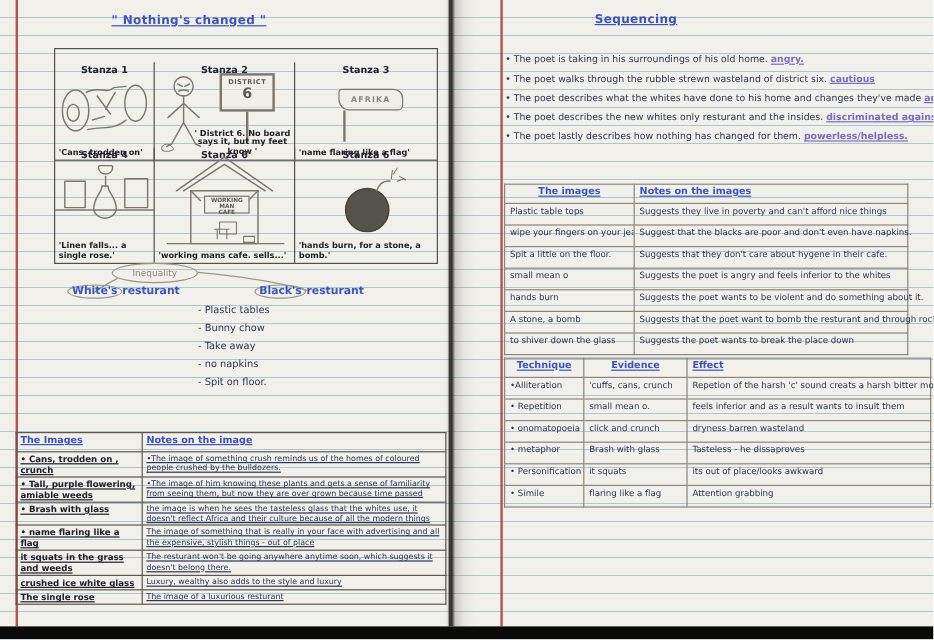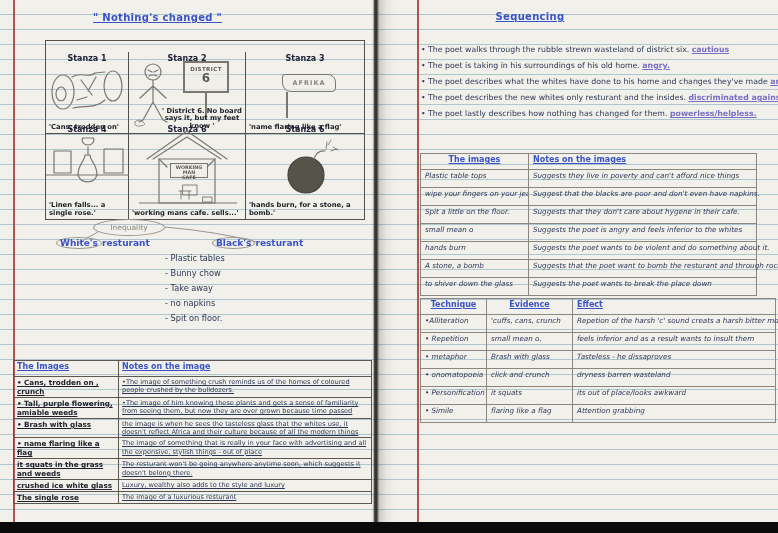--- a/index.html
+++ b/index.html
@@ -32,21 +32,21 @@
   .hand-list{font-size:8.2px;line-height:15px;color:#2c3756;white-space:nowrap;}
   
   table{border-collapse:collapse;background:transparent;table-layout:fixed;}
   .ltable{left:13px;top:360px;width:359px;border:1.5px solid #4f4a43;}
   .ltable td,.ltable th{border:1px solid #5d5750;vertical-align:top;padding:1px 3px;text-decoration:underline;}
   .ltable th{color:#3a53c4;font-size:8px;text-decoration:underline;font-weight:bold;text-align:left;height:13px;}
   .ltable .img-col{font-size:7.2px;font-weight:bold;color:#20202c;}
   .ltable .note-col{font-size:6.6px;line-height:1.25;color:#2c3756;}
   .rtable td,.rtable th{border:1px solid #8b877e;vertical-align:top;padding:1px 4px;}
   .rtable th{color:#3a53c4;font-size:8px;text-decoration:underline;font-weight:bold;text-align:center;height:13px;}
-  .rtable td{font-size:7.2px;color:#2c3756;white-space:nowrap;overflow:hidden;height:15px;font-style:italic;}
+  .rtable td{font-size:7.2px;color:#2c3756;white-space:nowrap;overflow:hidden;height:15px;}
   .rtable{border:1px solid #8b877e;}
   .rtable td.ovf{overflow:visible;}
   .seq-item{font-size:7.8px;line-height:16.05px;white-space:nowrap;color:#2c3756;}
   .emotion{color:#7b6cc4;font-weight:bold;text-decoration:underline;}
 </style>
 </head>
 <body>
 
 <div class="sheet">
 
@@ -208,22 +208,22 @@
     <tr>
       <td class="img-col">The single rose</td>
       <td class="note-col">The image of a luxurious resturant</td>
     </tr>
   </tbody>
     </table>
 
   <div class="abs page-title" style="left:470px;top:11px;width:120px;text-align:center">Sequencing</div>
 
   <div class="abs" style="left:421px;top:42px;width:356px">
+    <div class="seq-item"><span>• The poet is taking in his surroundings of his old home.</span> <span class="emotion">angry.</span></div>
     <div class="seq-item"><span>• The poet walks through the rubble strewn wasteland of district six.</span> <span class="emotion">cautious</span></div>
-    <div class="seq-item"><span>• The poet is taking in his surroundings of his old home.</span> <span class="emotion">angry.</span></div>
     <div class="seq-item"><span>• The poet describes what the whites have done to his home and changes they've made</span> <span class="emotion">annoyed.</span></div>
     <div class="seq-item"><span>• The poet describes the new whites only resturant and the insides.</span> <span class="emotion">discriminated against.</span></div>
     <div class="seq-item"><span>• The poet lastly describes how nothing has changed for them.</span> <span class="emotion">powerless/helpless.</span></div>
   </div>
 
   <table class="abs rtable" style="left:420px;top:153px;width:337px">
     <colgroup>
         <col style="width:108px">
         <col>
       </colgroup>
@@ -279,30 +279,30 @@
       <td>•Alliteration</td>
       <td>'cuffs, cans, crunch</td>
       <td class="ovf">Repetion of the harsh 'c' sound creats a harsh bitter mood</td>
     </tr>
     <tr>
       <td>• Repetition</td>
       <td>small mean o.</td>
       <td class="ovf">feels inferior and as a result wants to insult them</td>
     </tr>
     <tr>
+      <td>• onomatopoeia</td>
+      <td>click and crunch</td>
+      <td class="ovf">dryness barren wasteland</td>
+    </tr>
+    <tr>
       <td>• metaphor</td>
       <td>Brash with glass</td>
       <td class="ovf">Tasteless - he dissaproves</td>
     </tr>
     <tr>
-      <td>• onomatopoeia</td>
-      <td>click and crunch</td>
-      <td class="ovf">dryness barren wasteland</td>
-    </tr>
-    <tr>
       <td>• Personification</td>
       <td>it squats</td>
       <td class="ovf">its out of place/looks awkward</td>
     </tr>
     <tr>
       <td>• Simile</td>
       <td>flaring like a flag</td>
       <td class="ovf">Attention grabbing</td>
     </tr>
   </tbody>

